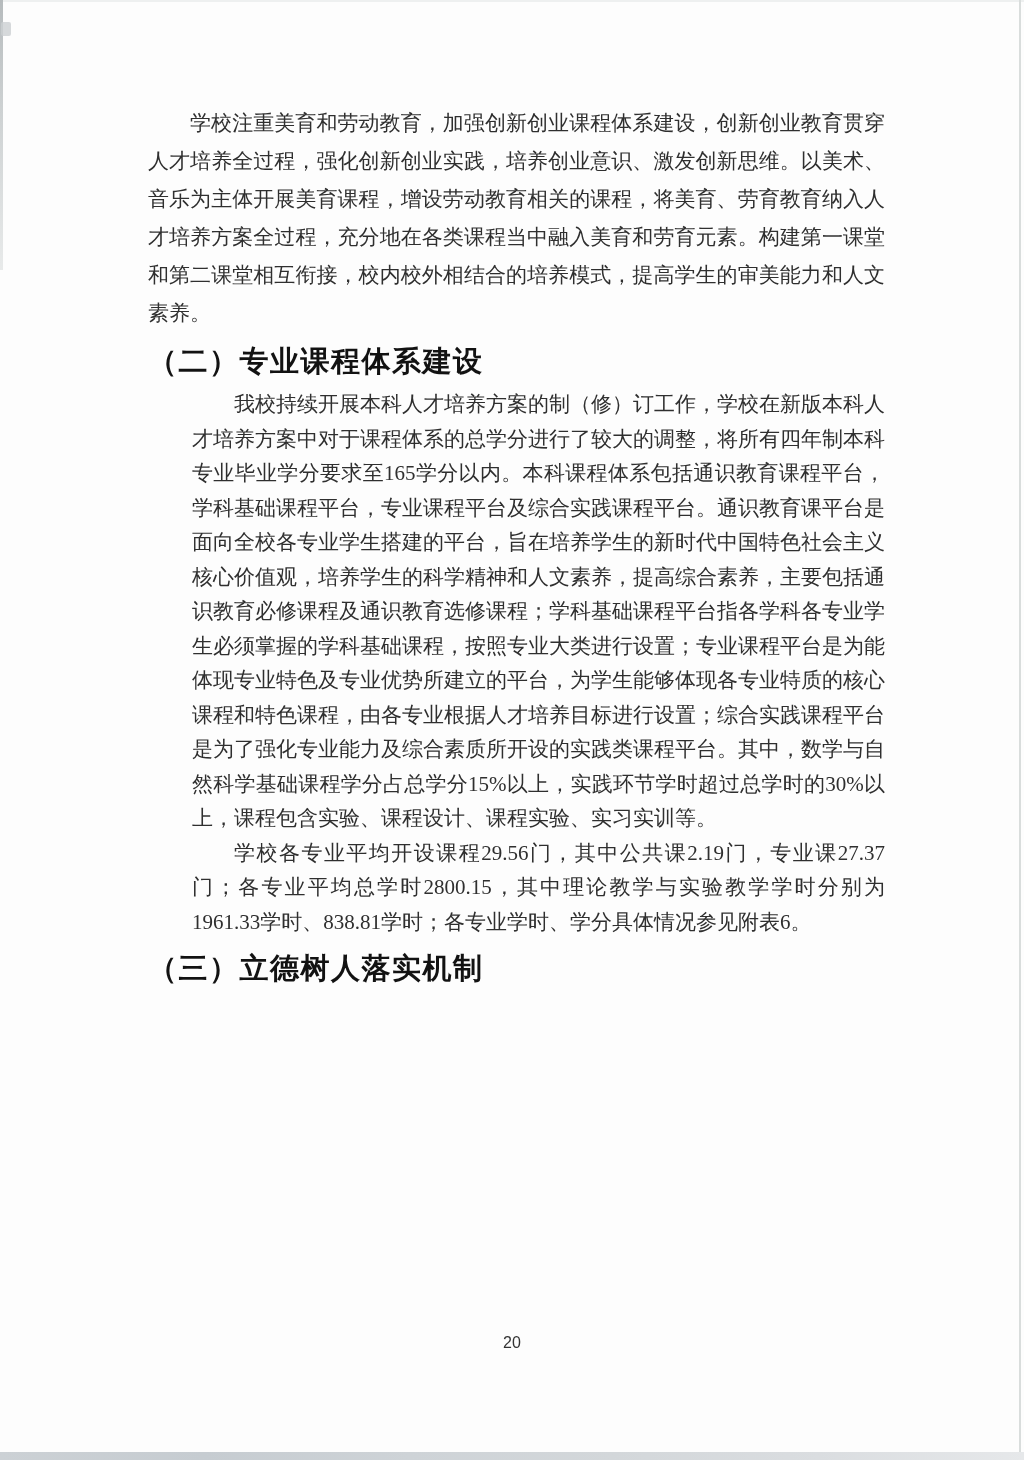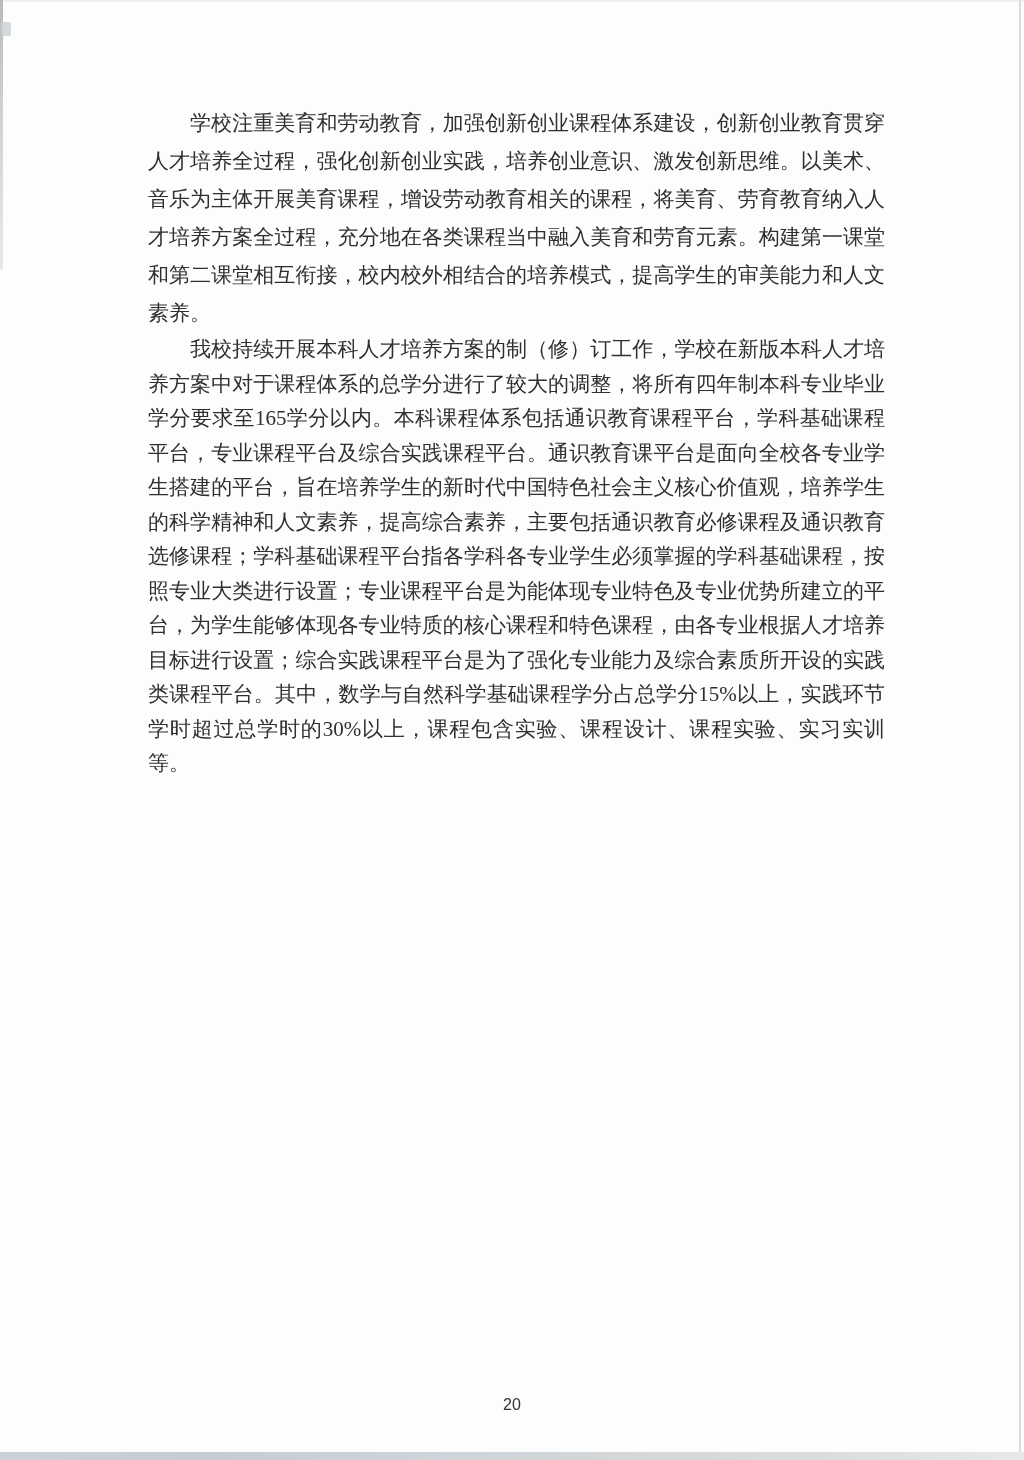--- a/index.html
+++ b/index.html
@@ -19,33 +19,33 @@
   }
   .para {
     margin: 0;
     font-size: 21px;
     color: #2f2f2f;
     text-align: justify;
     text-indent: 2em;
     font-family: "Liberation Serif", "DejaVu Serif", serif;
   }
   .para-a { line-height: 38px; }
-  .para-b { line-height: 34.5px; }
+  .para-b { line-height: 34.5px; margin-left: 44px; }
   .heading {
     margin: 9px 0 5px 0;
     font-size: 29px;
     line-height: 41px;
     font-weight: 700;
     color: #121212;
     letter-spacing: 1.5px;
     font-family: "Liberation Sans", "DejaVu Sans", sans-serif;
   }
   .page-number {
     position: absolute;
-    top: 1396px;
+    top: 1334px;
     left: 0;
     width: 100%;
     text-align: center;
     font-size: 16px;
     color: #333333;
     font-family: "Liberation Sans", "DejaVu Sans", sans-serif;
   }
   
   .edge-top {
     position: absolute; left: 0; top: 0;
@@ -78,23 +78,26 @@
 
   <div class="edge-top"></div>
   <div class="edge-left"></div>
   <div class="smudge-left"></div>
   <div class="edge-right"></div>
   <div class="edge-bottom"></div>
 
   <div class="text-block">
     <p class="para para-a">学校注重美育和劳动教育，加强创新创业课程体系建设，创新创业教育贯穿人才培养全过程，强化创新创业实践，培养创业意识、激发创新思维。以美术、音乐为主体开展美育课程，增设劳动教育相关的课程，将美育、劳育教育纳入人才培养方案全过程，充分地在各类课程当中融入美育和劳育元素。构建第一课堂和第二课堂相互衔接，校内校外相结合的培养模式，提高学生的审美能力和人文素养。</p>
 
+    <h2 class="heading">（二）专业课程体系建设</h2>
 
 
     <p class="para para-b">我校持续开展本科人才培养方案的制（修）订工作，学校在新版本科人才培养方案中对于课程体系的总学分进行了较大的调整，将所有四年制本科专业毕业学分要求至165学分以内。本科课程体系包括通识教育课程平台，学科基础课程平台，专业课程平台及综合实践课程平台。通识教育课平台是面向全校各专业学生搭建的平台，旨在培养学生的新时代中国特色社会主义核心价值观，培养学生的科学精神和人文素养，提高综合素养，主要包括通识教育必修课程及通识教育选修课程；学科基础课程平台指各学科各专业学生必须掌握的学科基础课程，按照专业大类进行设置；专业课程平台是为能体现专业特色及专业优势所建立的平台，为学生能够体现各专业特质的核心课程和特色课程，由各专业根据人才培养目标进行设置；综合实践课程平台是为了强化专业能力及综合素质所开设的实践类课程平台。其中，数学与自然科学基础课程学分占总学分15%以上，实践环节学时超过总学时的30%以上，课程包含实验、课程设计、课程实验、实习实训等。</p>
 
+    <p class="para para-b">学校各专业平均开设课程29.56门，其中公共课2.19门，专业课27.37门；各专业平均总学时2800.15，其中理论教学与实验教学学时分别为1961.33学时、838.81学时；各专业学时、学分具体情况参见附表6。</p>
 
+    <h2 class="heading">（三）立德树人落实机制</h2>
 
   </div>
 
   <div class="page-number">20</div>
 
 </div>
 
 </body></html>

